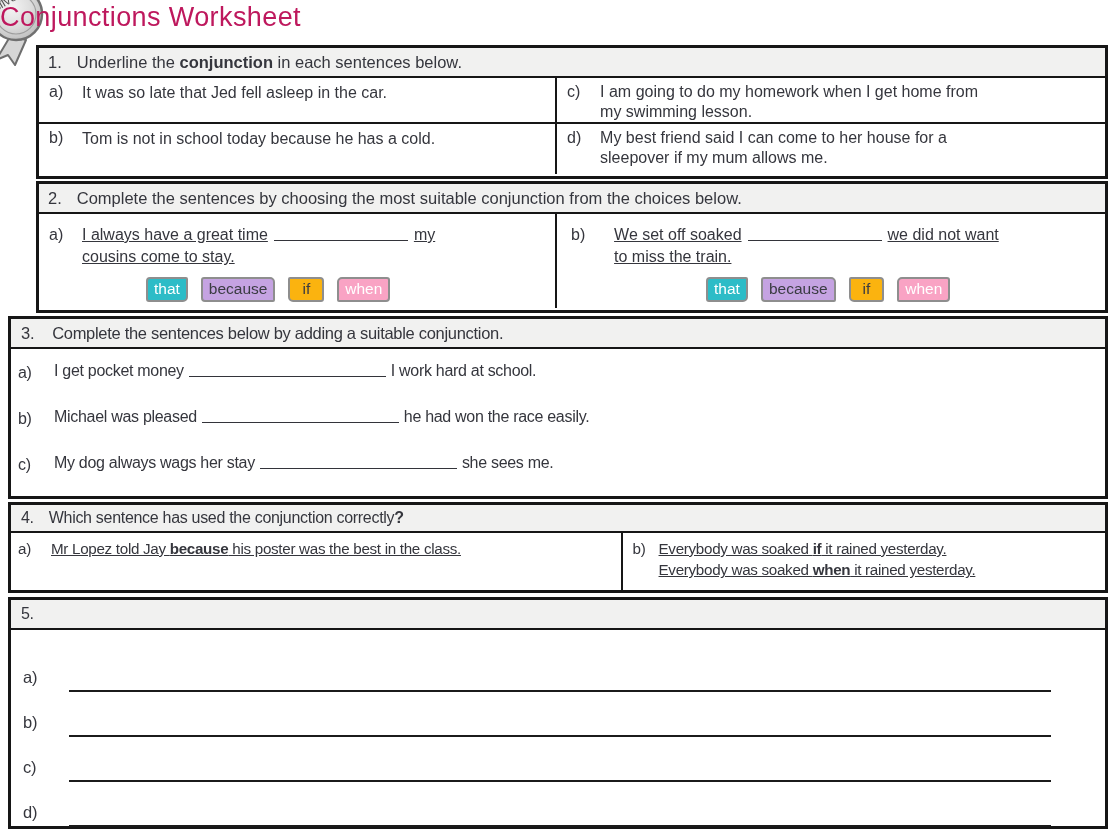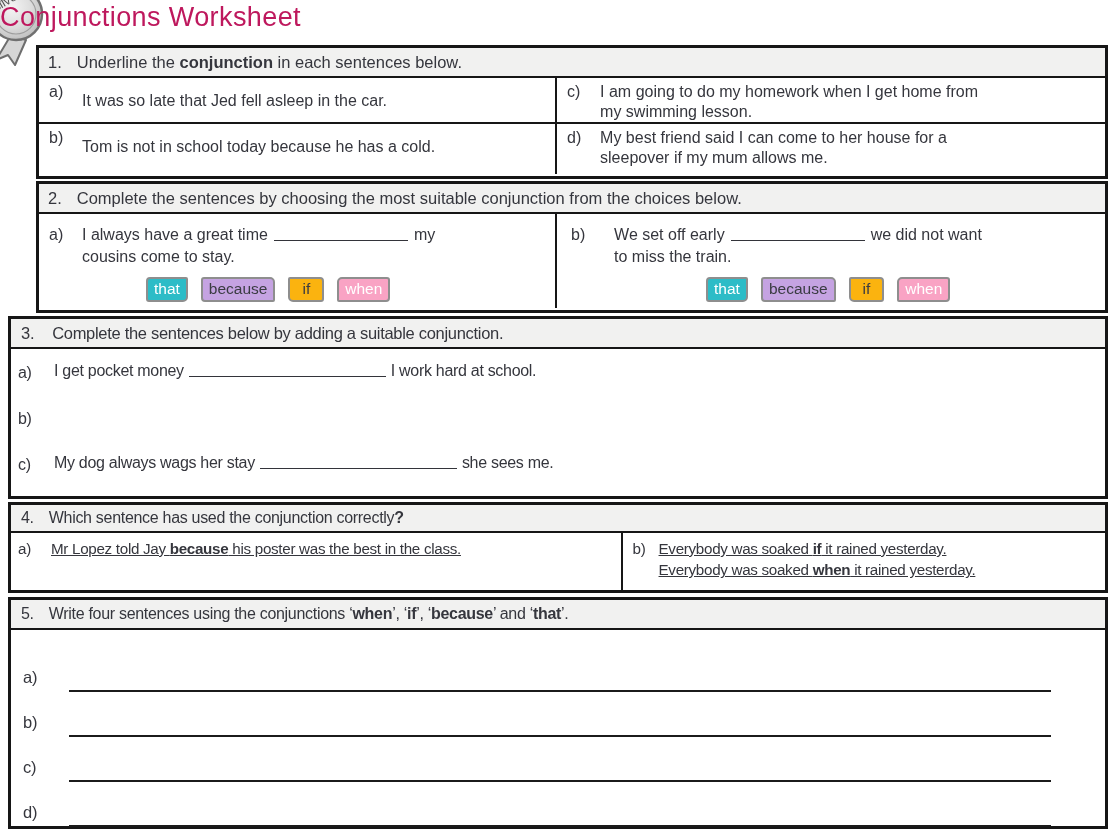--- a/index.html
+++ b/index.html
@@ -30,32 +30,32 @@
 
   
   #s1 { left:36px; top:45px; width:1072px; height:134px; }
   #s1 .sec-header { height:30px; }
   #s1 .grid { display:grid; grid-template-columns:48.6% 51.4%; grid-template-rows:46px 50px; }
   #s1 .cell { display:flex; padding:3px 8px 0 10px; font-size:16px; overflow:hidden; }
   #s1 .cell.cl { border-right:2px solid #161616; }
   #s1 .cell.rt { border-bottom:2px solid #161616; }
   .item-label { width:33px; flex-shrink:0; padding-top:2px; }
   #s1 .cell .txt { line-height:1.25; }
-  #s1 .cell.cl .txt { margin-top:10px; }
+  #s1 .cell.cl .txt { margin-top:2px; }
   #s1 .cell.cr .txt { margin-top:1px; }
 
   
   #s2 { left:36px; top:181px; width:1072px; height:132px; }
   #s2 .sec-header { height:30px; }
   #s2 .grid { display:grid; grid-template-columns:48.6% 51.4%; height:94px; }
   #s2 .cell { display:flex; padding:10px 6px 0 10px; font-size:16px; }
   #s2 .cell.cl { border-right:2px solid #161616; }
   #s2 .cell.cr { padding-left:14px; }
   #s2 .cell.cr .item-label { width:43px; }
-  #s2 .sent { line-height:1.4; }
+  #s2 .sent { line-height:1.4;text-decoration:underline; }
   .blank { display:inline-block; width:134px; height:13px; border-bottom:1.6px solid #33343a; margin:0 6px -1px 6px; }
   .tagrow { display:flex; gap:13px; margin-top:8px; }
   .tagrow.tags-a { margin-left:64px; }
   .tagrow.tags-b { margin-left:92px; }
   .tag {
     border:2px solid #8e8e8e; border-radius:3px;
     padding:0 6px 2px 6px; font-size:15.5px; line-height:1.25;
   }
   .tag.tag-if { padding:0 12px 2px 12px; border-radius:2px 4px 3px 5px; }
   .tag.tag-that { border-radius:4px 2px 5px 3px; }
@@ -155,21 +155,21 @@
           <span class="tag tag-that" style="background-color: rgb(44, 188, 199); color: rgb(255, 255, 255);">that</span>
           <span class="tag tag-because" style="background-color: rgb(197, 163, 226); color: rgb(58, 59, 66);">because</span>
           <span class="tag tag-if" style="background-color: rgb(251, 179, 15); color: rgb(58, 59, 66);">if</span>
           <span class="tag tag-when" style="background-color: rgb(249, 163, 196); color: rgb(255, 255, 255);">when</span>
         </div>
       </div>
     </div>
     <div class="cell cr">
       <span class="item-label">b)</span>
       <div>
-        <div class="sent"><span class="pw">We set off early</span><span class="blank"></span><span class="prel">we did not want
+        <div class="sent"><span class="pw">We set off soaked</span><span class="blank"></span><span class="prel">we did not want
 to miss the train.</span></div>
         <div class="tagrow tags-b">
           <span class="tag tag-that" style="background-color: rgb(44, 188, 199); color: rgb(255, 255, 255);">that</span>
           <span class="tag tag-because" style="background-color: rgb(197, 163, 226); color: rgb(58, 59, 66);">because</span>
           <span class="tag tag-if" style="background-color: rgb(251, 179, 15); color: rgb(58, 59, 66);">if</span>
           <span class="tag tag-when" style="background-color: rgb(249, 163, 196); color: rgb(255, 255, 255);">when</span>
         </div>
       </div>
     </div>
   </div>
@@ -180,20 +180,21 @@
     <span class="sec-num">3.</span>
     <span>Complete the sentences below by adding a suitable conjunction.</span>
   </div>
   <div class="rows">
     <div class="row">
       <span class="item-label">a)</span>
       <span><span class="pw">I get pocket money</span><span class="blank3"></span><span class="pw">I work hard at school.</span></span>
     </div>
     <div class="row">
       <span class="item-label">b)</span>
+      <span><span class="pw">Michael was pleased</span><span class="blank3"></span><span class="pw">he had won the race easily.</span></span>
     </div>
     <div class="row">
       <span class="item-label">c)</span>
       <span><span class="pw">My dog always wags her stay</span><span class="blank3"></span><span class="pw">she sees me.</span></span>
     </div>
   </div>
 </div>
 
 <div class="section cond" id="s4">
   <div class="sec-header">
@@ -213,21 +214,20 @@
         <div><span class="pw">Everybody was soaked </span><b class="pw">if</b><span class="pw"> it rained yesterday.</span></div>
         <div><span class="pw">Everybody was soaked </span><b class="pw">when</b><span class="pw"> it rained yesterday.</span></div>
       </div>
     </div>
   </div>
 </div>
 
 <div class="section cond" id="s5">
   <div class="sec-header">
     <span class="sec-num">5.</span>
-    <span><span class="pw">Write four sentences using the conjunctions ‘</span><b class="pw">when</b><span class="pw">’, ‘</span><b class="pw">if</b><span class="pw">’, ‘</span><b class="pw">because</b><span class="pw">’ and ‘</span><b class="pw">that</b><span class="pw">’.</span></span>
   </div>
   <div class="rows">
     <div class="row">
       <span class="item-label">a)</span>
       <div class="wline"></div>
     </div>
     <div class="row">
       <span class="item-label">b)</span>
       <div class="wline"></div>
     </div>

